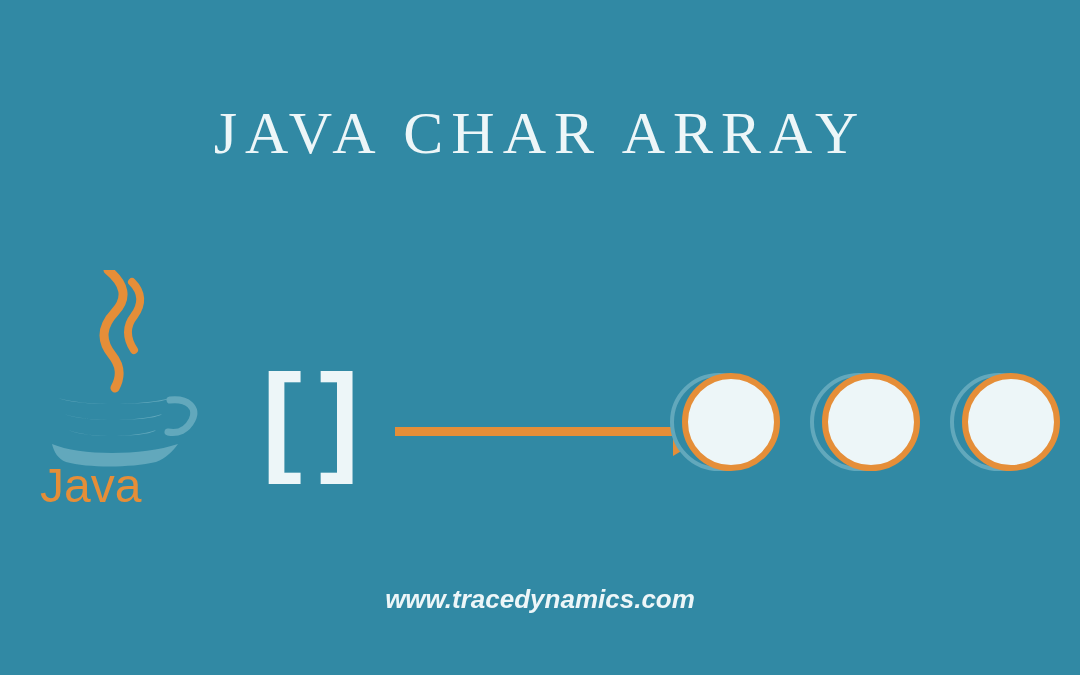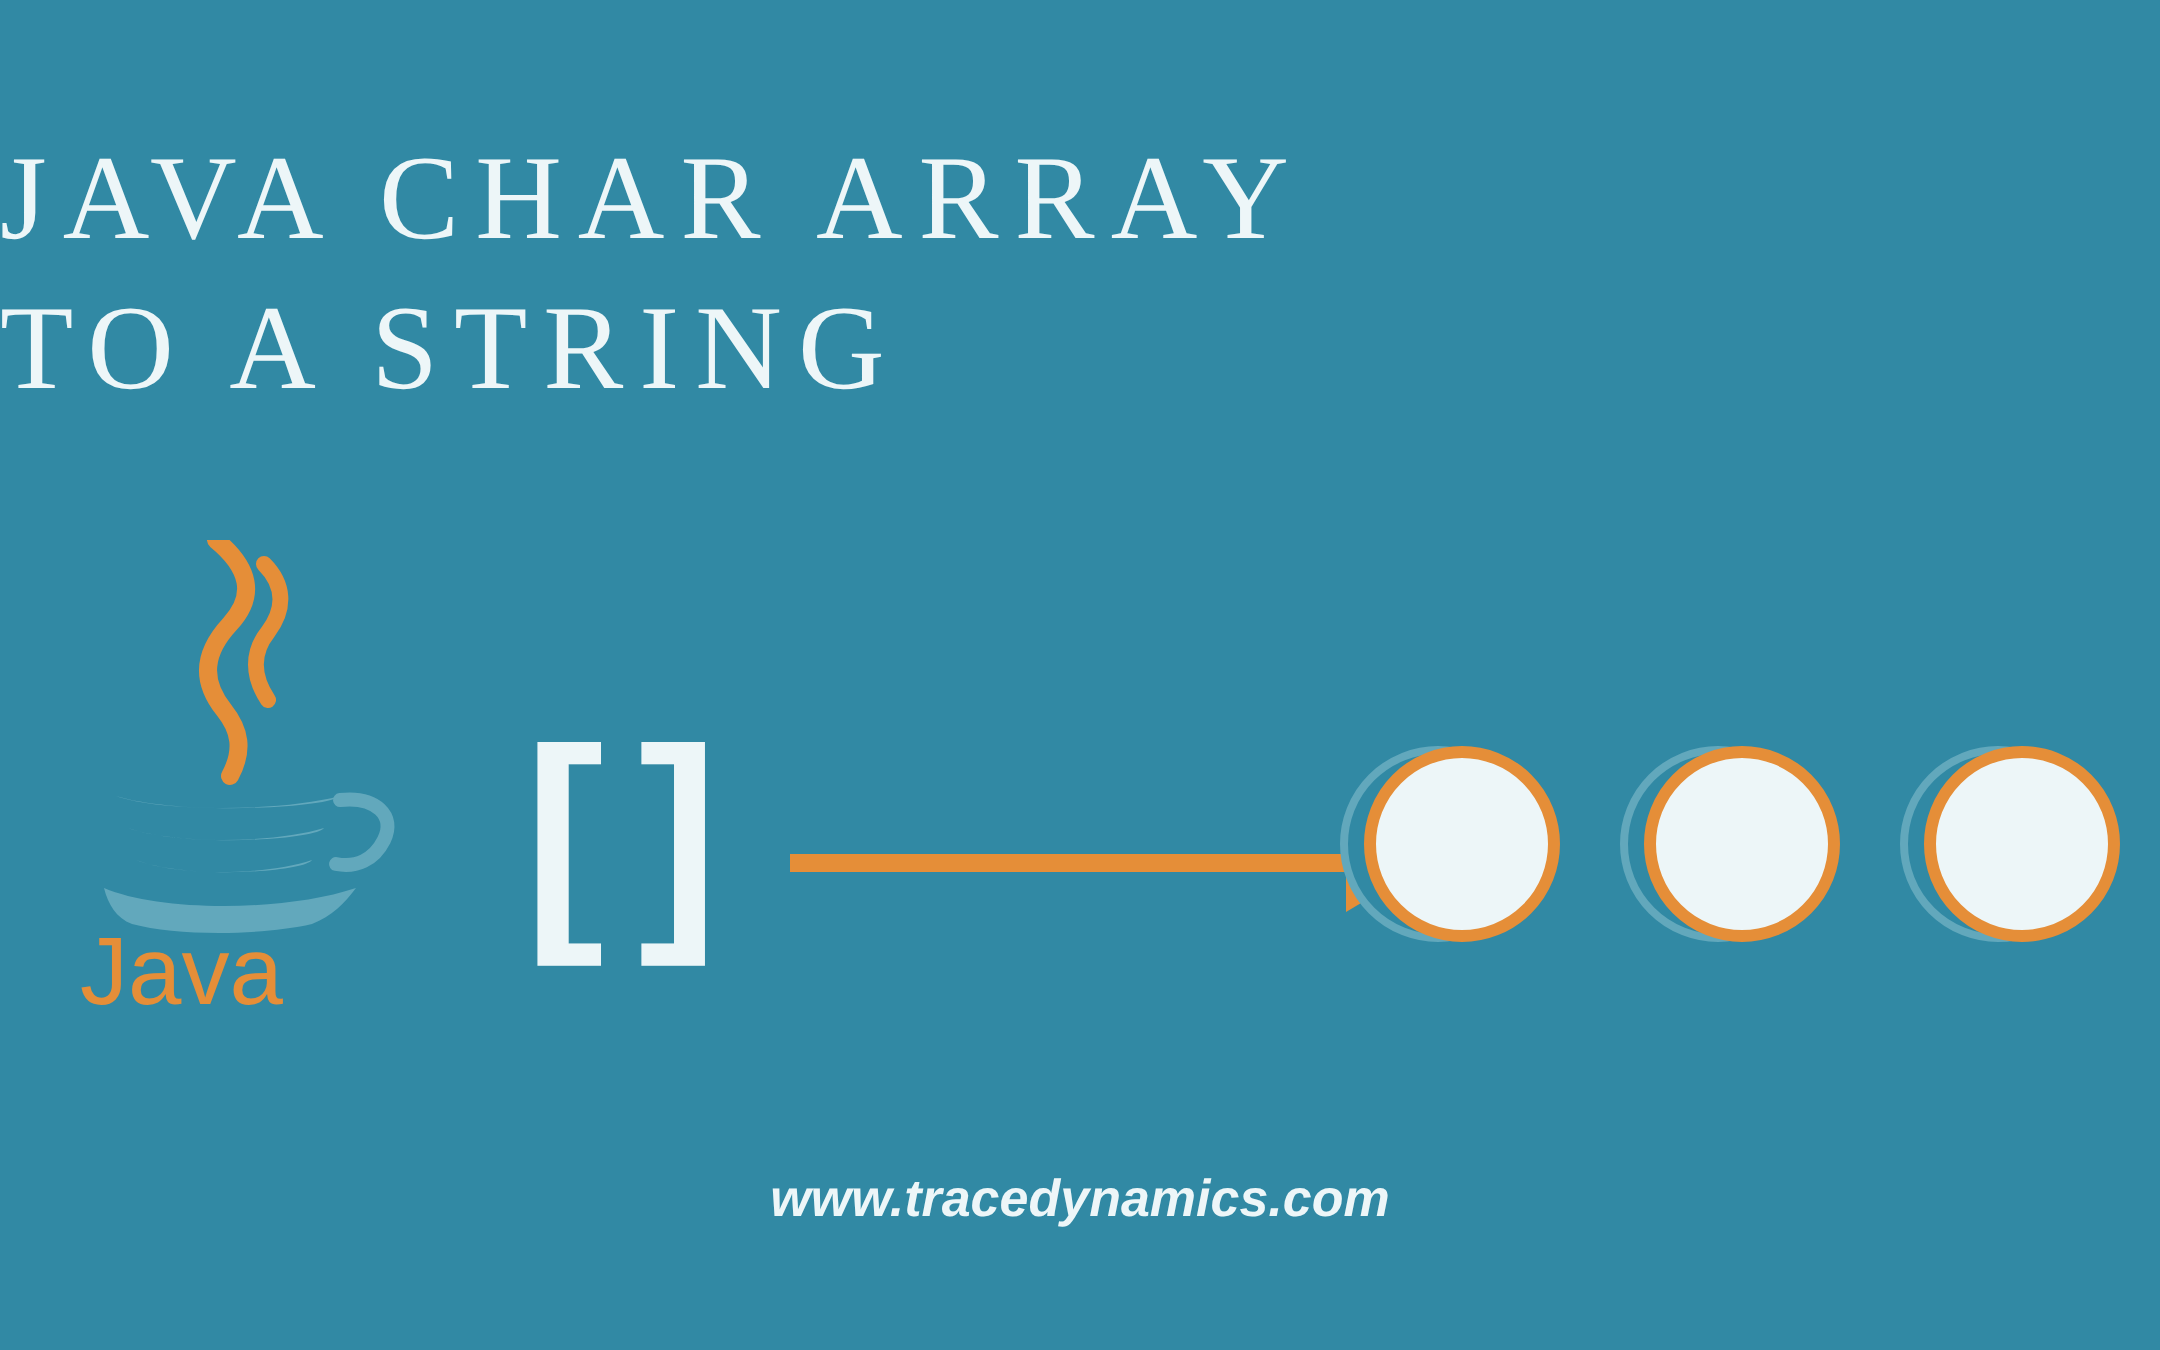--- a/index.html
+++ b/index.html
@@ -9,27 +9,27 @@
     }
     body {
       width: 1080px;
       height: 675px;
       background: #3189a4;
       position: relative;
       overflow: hidden;
       font-family: Georgia, 'Times New Roman', serif;
     }
     .title {
-      text-align: left;
+      text-align: center;
       color: #edf6f8;
       font-size: 60px;
       font-weight: 400;
       letter-spacing: 8px;
       line-height: 1.25;
-      margin-top: 62px;
+      margin-top: 96px;
       font-family: 'Lucida Bright', Georgia, serif;
     }
     .java-logo {
       position: absolute;
       left: 30px;
       top: 270px;
       width: 180px;
       height: 240px;
     }
     .brackets {
@@ -110,21 +110,20 @@
       font-style: italic;
       font-weight: 600;
       font-family: 'Segoe UI', Arial, sans-serif;
     }
   </style>
 </head>
 <body>
 
 <div class="title">
   <span>JAVA CHAR ARRAY</span><br>
-  <span>TO A STRING</span>
 </div>
 
 <div class="java-logo">
   <svg viewBox="0 0 180 240" xmlns="http://www.w3.org/2000/svg">
 
     <path d="M 78 0 C 95 14 98 28 85 42 C 72 56 70 70 82 85 C 90 95 92 105 85 118" stroke="#e58e38" stroke-width="9" fill="none" stroke-linecap="round"></path>
     <path d="M 102 12 C 112 22 113 34 104 46 C 96 56 96 68 104 80" stroke="#e58e38" stroke-width="8" fill="none" stroke-linecap="round"></path>
 
     <path d="M 28 128 C 50 136 110 136 140 128 C 135 134 60 138 28 128 Z" fill="#62a8bc"></path>
     <path d="M 34 144 C 56 152 106 152 132 144 C 128 150 62 154 34 144 Z" fill="#62a8bc"></path>

